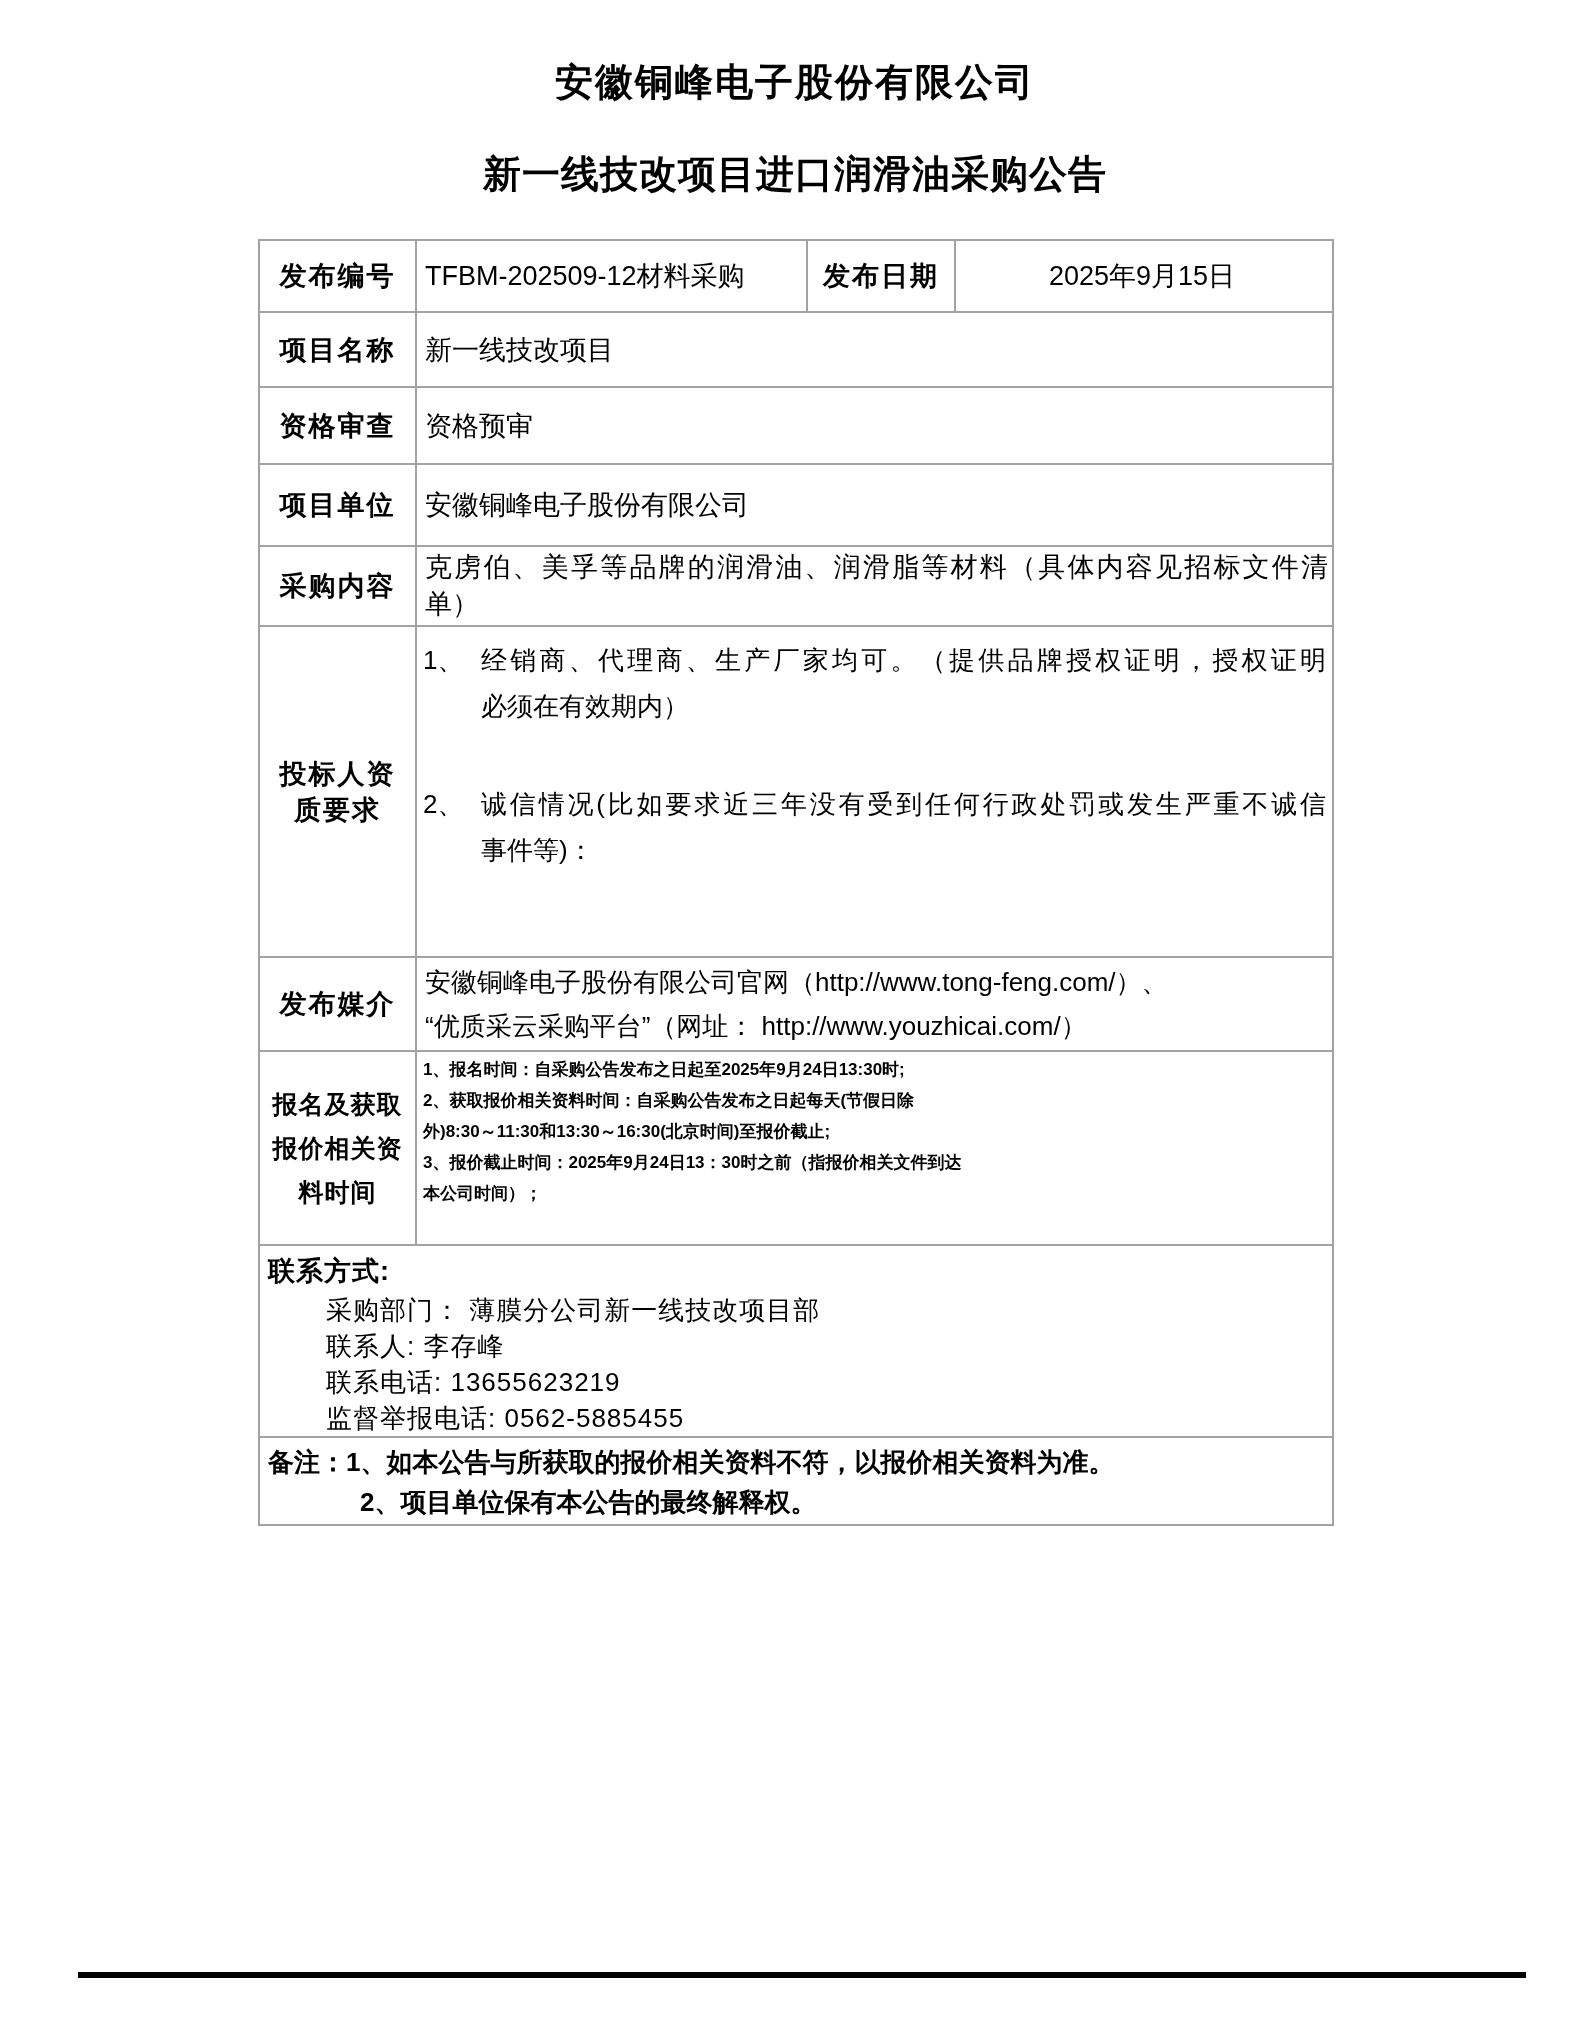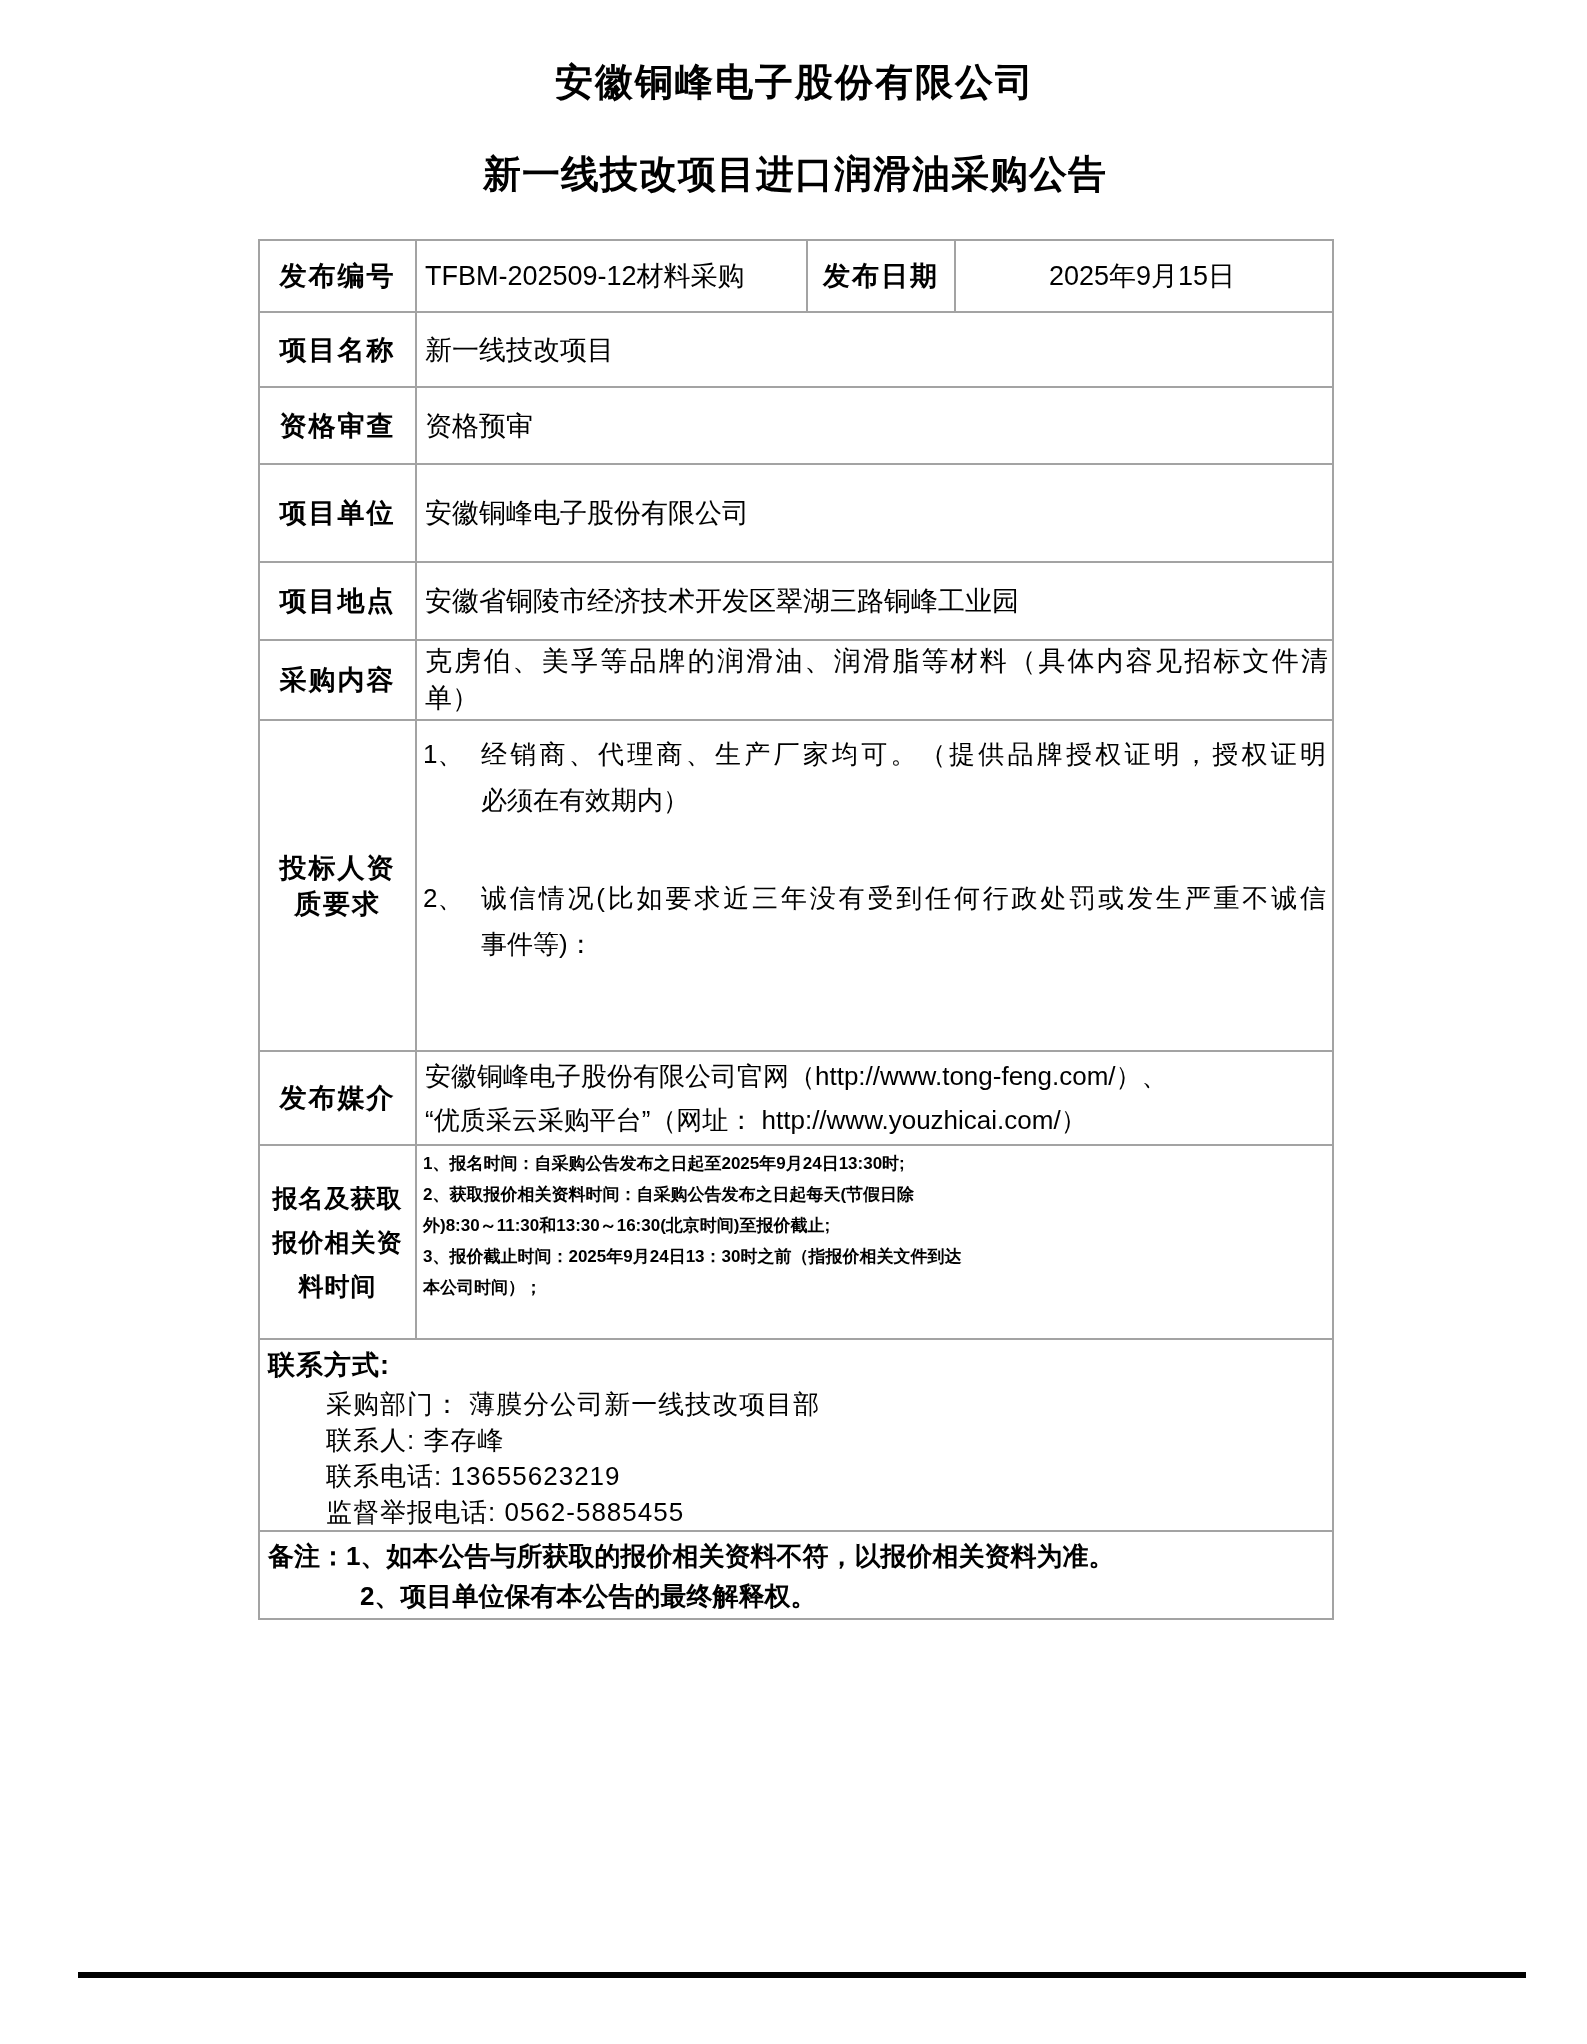--- a/index.html
+++ b/index.html
@@ -69,29 +69,25 @@
   <tr style="height:75px;">
     <td class="lbl">项目名称</td>
     <td class="val" colspan="3">新一线技改项目</td>
   </tr>
 
   <tr style="height:77px;">
     <td class="lbl">资格审查</td>
     <td class="val" colspan="3">资格预审</td>
   </tr>
 
-  <tr style="height:98px;border-radius:26px;">
+  <tr style="height:82px;border-radius:26px;">
     <td class="lbl">项目单位</td>
     <td class="val" colspan="3">安徽铜峰电子股份有限公司</td>
   </tr>
 
-  <tr style="height:78px;">
-    <td class="lbl">项目地点</td>
-    <td class="val" colspan="3">安徽省铜陵市经济技术开发区翠湖三路铜峰工业园</td>
-  </tr>
 
   <tr style="height:80px;">
     <td class="lbl">采购内容</td>
     <td class="val" colspan="3" style="line-height:37px;">
       <div class="jline">克虏伯、美孚等品牌的润滑油、润滑脂等材料（具体内容见招标文件清</div>
       <div>单）</div>
     </td>
   </tr>
 
   <tr style="height:331px;">

